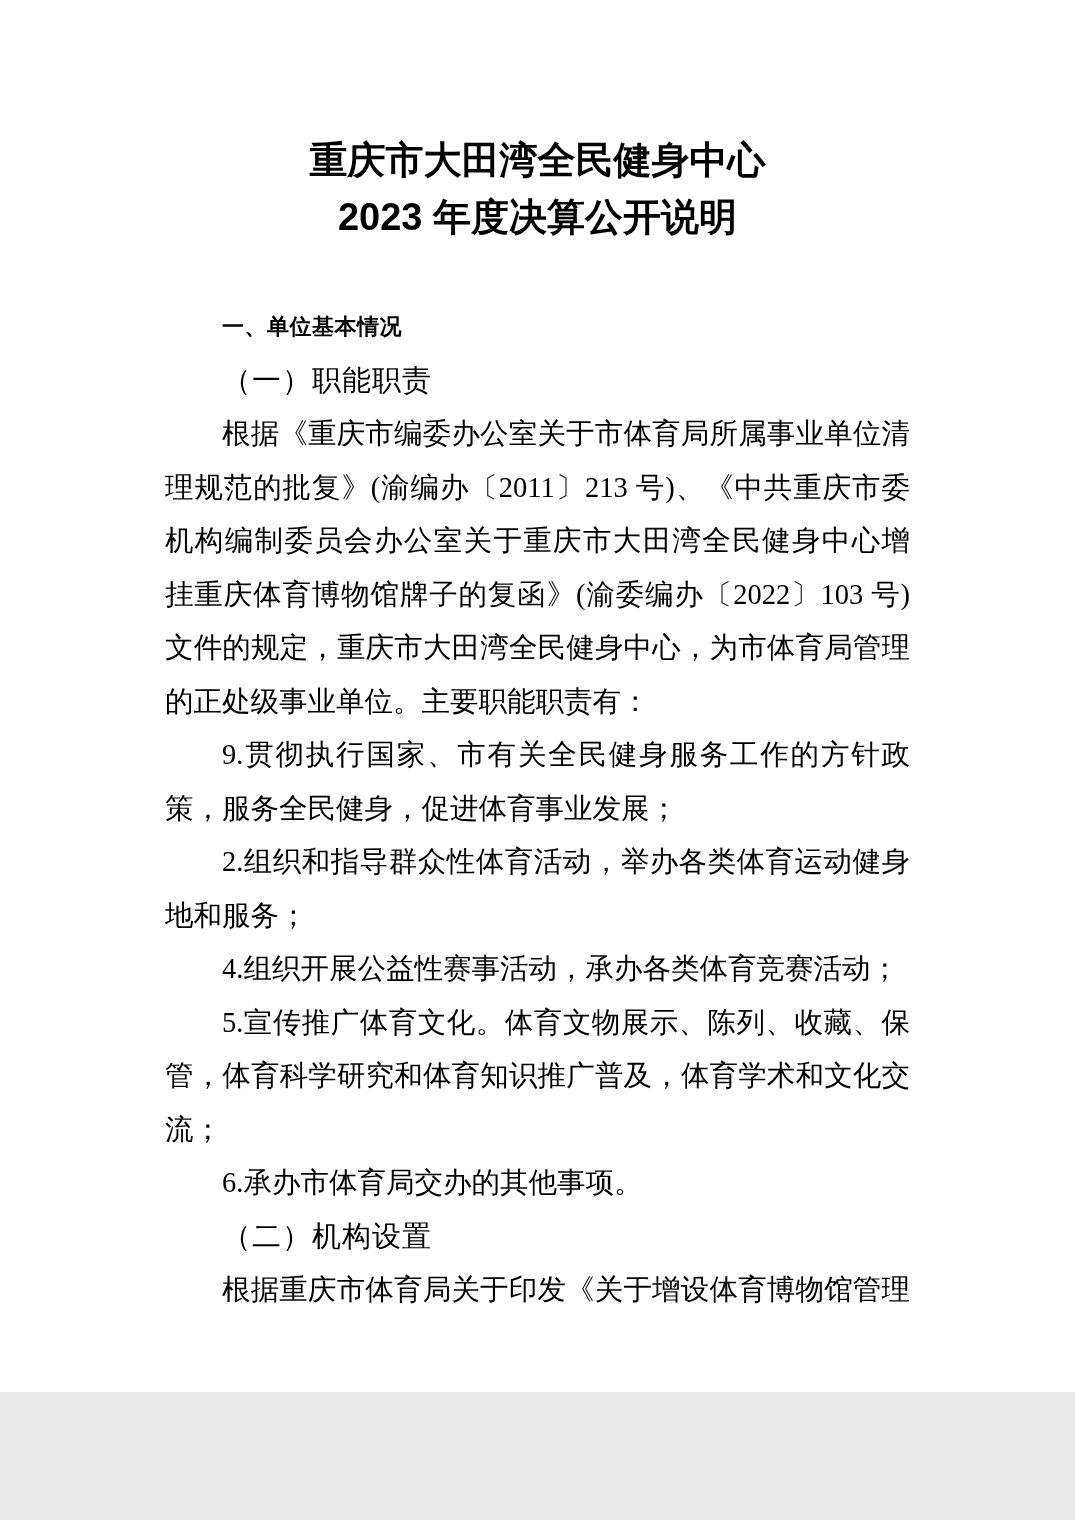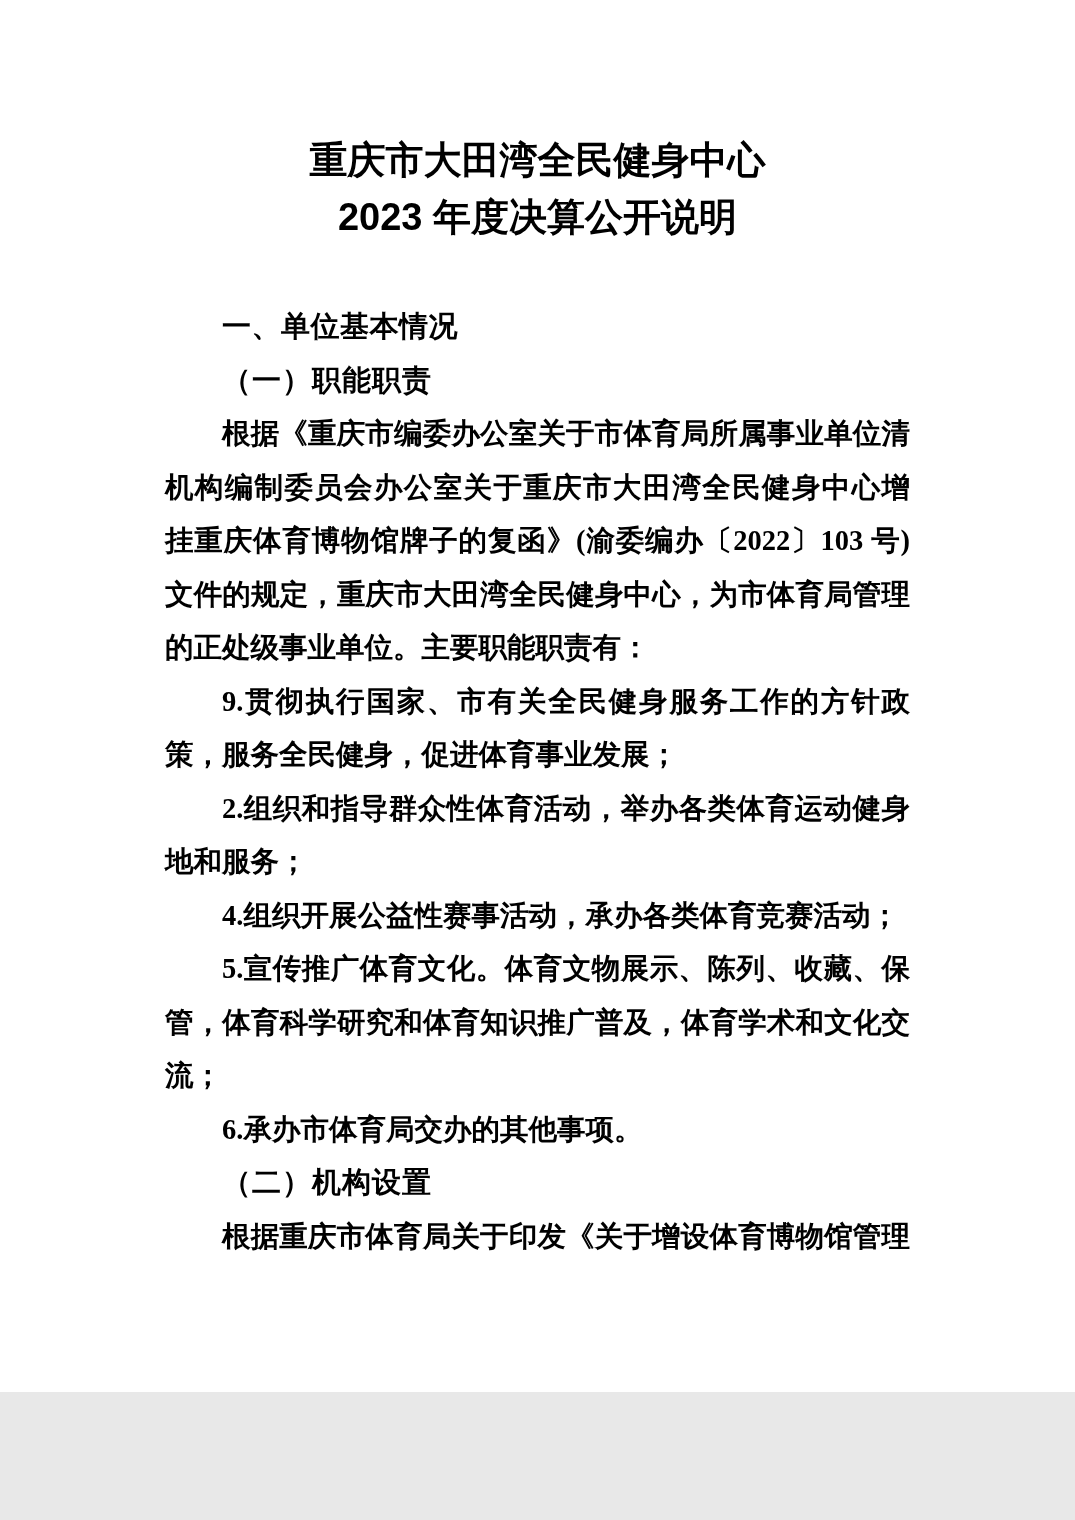--- a/index.html
+++ b/index.html
@@ -32,28 +32,27 @@
     width: 745px;
     font-size: 28.5px;
     line-height: 53.5px;
   }
   .line {
     text-align: justify;
     text-justify: inter-character;
     height: 53.5px;
     overflow: visible;
     white-space: nowrap;
-    font-weight: bold;
   }
   .line.ind { text-indent: 57px; }
   .line.fill { text-align-last: justify; }
   .line.h1 {
     font-family: Liberation Serif, serif;
     font-weight: 700;
-    font-size: 29px;
+    font-size: 22px;
     letter-spacing: 0.5px;
   }
   .line.h2 {
     font-size: 29px;
     letter-spacing: 1px;
   }
   .footer {
     position: absolute;
     left: 0;
     top: 1404px;
@@ -71,20 +70,21 @@
 
   <div class="title-block">
     <div>重庆市大田湾全民健身中心</div>
     <div>2023 年度决算公开说明</div>
   </div>
 
   <div class="content">
       <div class="line h1 ind">一、单位基本情况</div>
       <div class="line h2 ind">（一）职能职责</div>
       <div class="line body ind fill">根据《重庆市编委办公室关于市体育局所属事业单位清</div>
+      <div class="line body fill">理规范的批复》(渝编办〔2011〕213 号)、《中共重庆市委</div>
       <div class="line body fill">机构编制委员会办公室关于重庆市大田湾全民健身中心增</div>
       <div class="line body fill">挂重庆体育博物馆牌子的复函》(渝委编办〔2022〕103 号)</div>
       <div class="line body fill">文件的规定，重庆市大田湾全民健身中心，为市体育局管理</div>
       <div class="line body">的正处级事业单位。主要职能职责有：</div>
       <div class="line body ind fill">9.贯彻执行国家、市有关全民健身服务工作的方针政</div>
       <div class="line body">策，服务全民健身，促进体育事业发展；</div>
       <div class="line body ind fill">2.组织和指导群众性体育活动，举办各类体育运动健身</div>
       <div class="line body">地和服务；</div>
       <div class="line body ind">4.组织开展公益性赛事活动，承办各类体育竞赛活动；</div>
       <div class="line body ind fill">5.宣传推广体育文化。体育文物展示、陈列、收藏、保</div>

